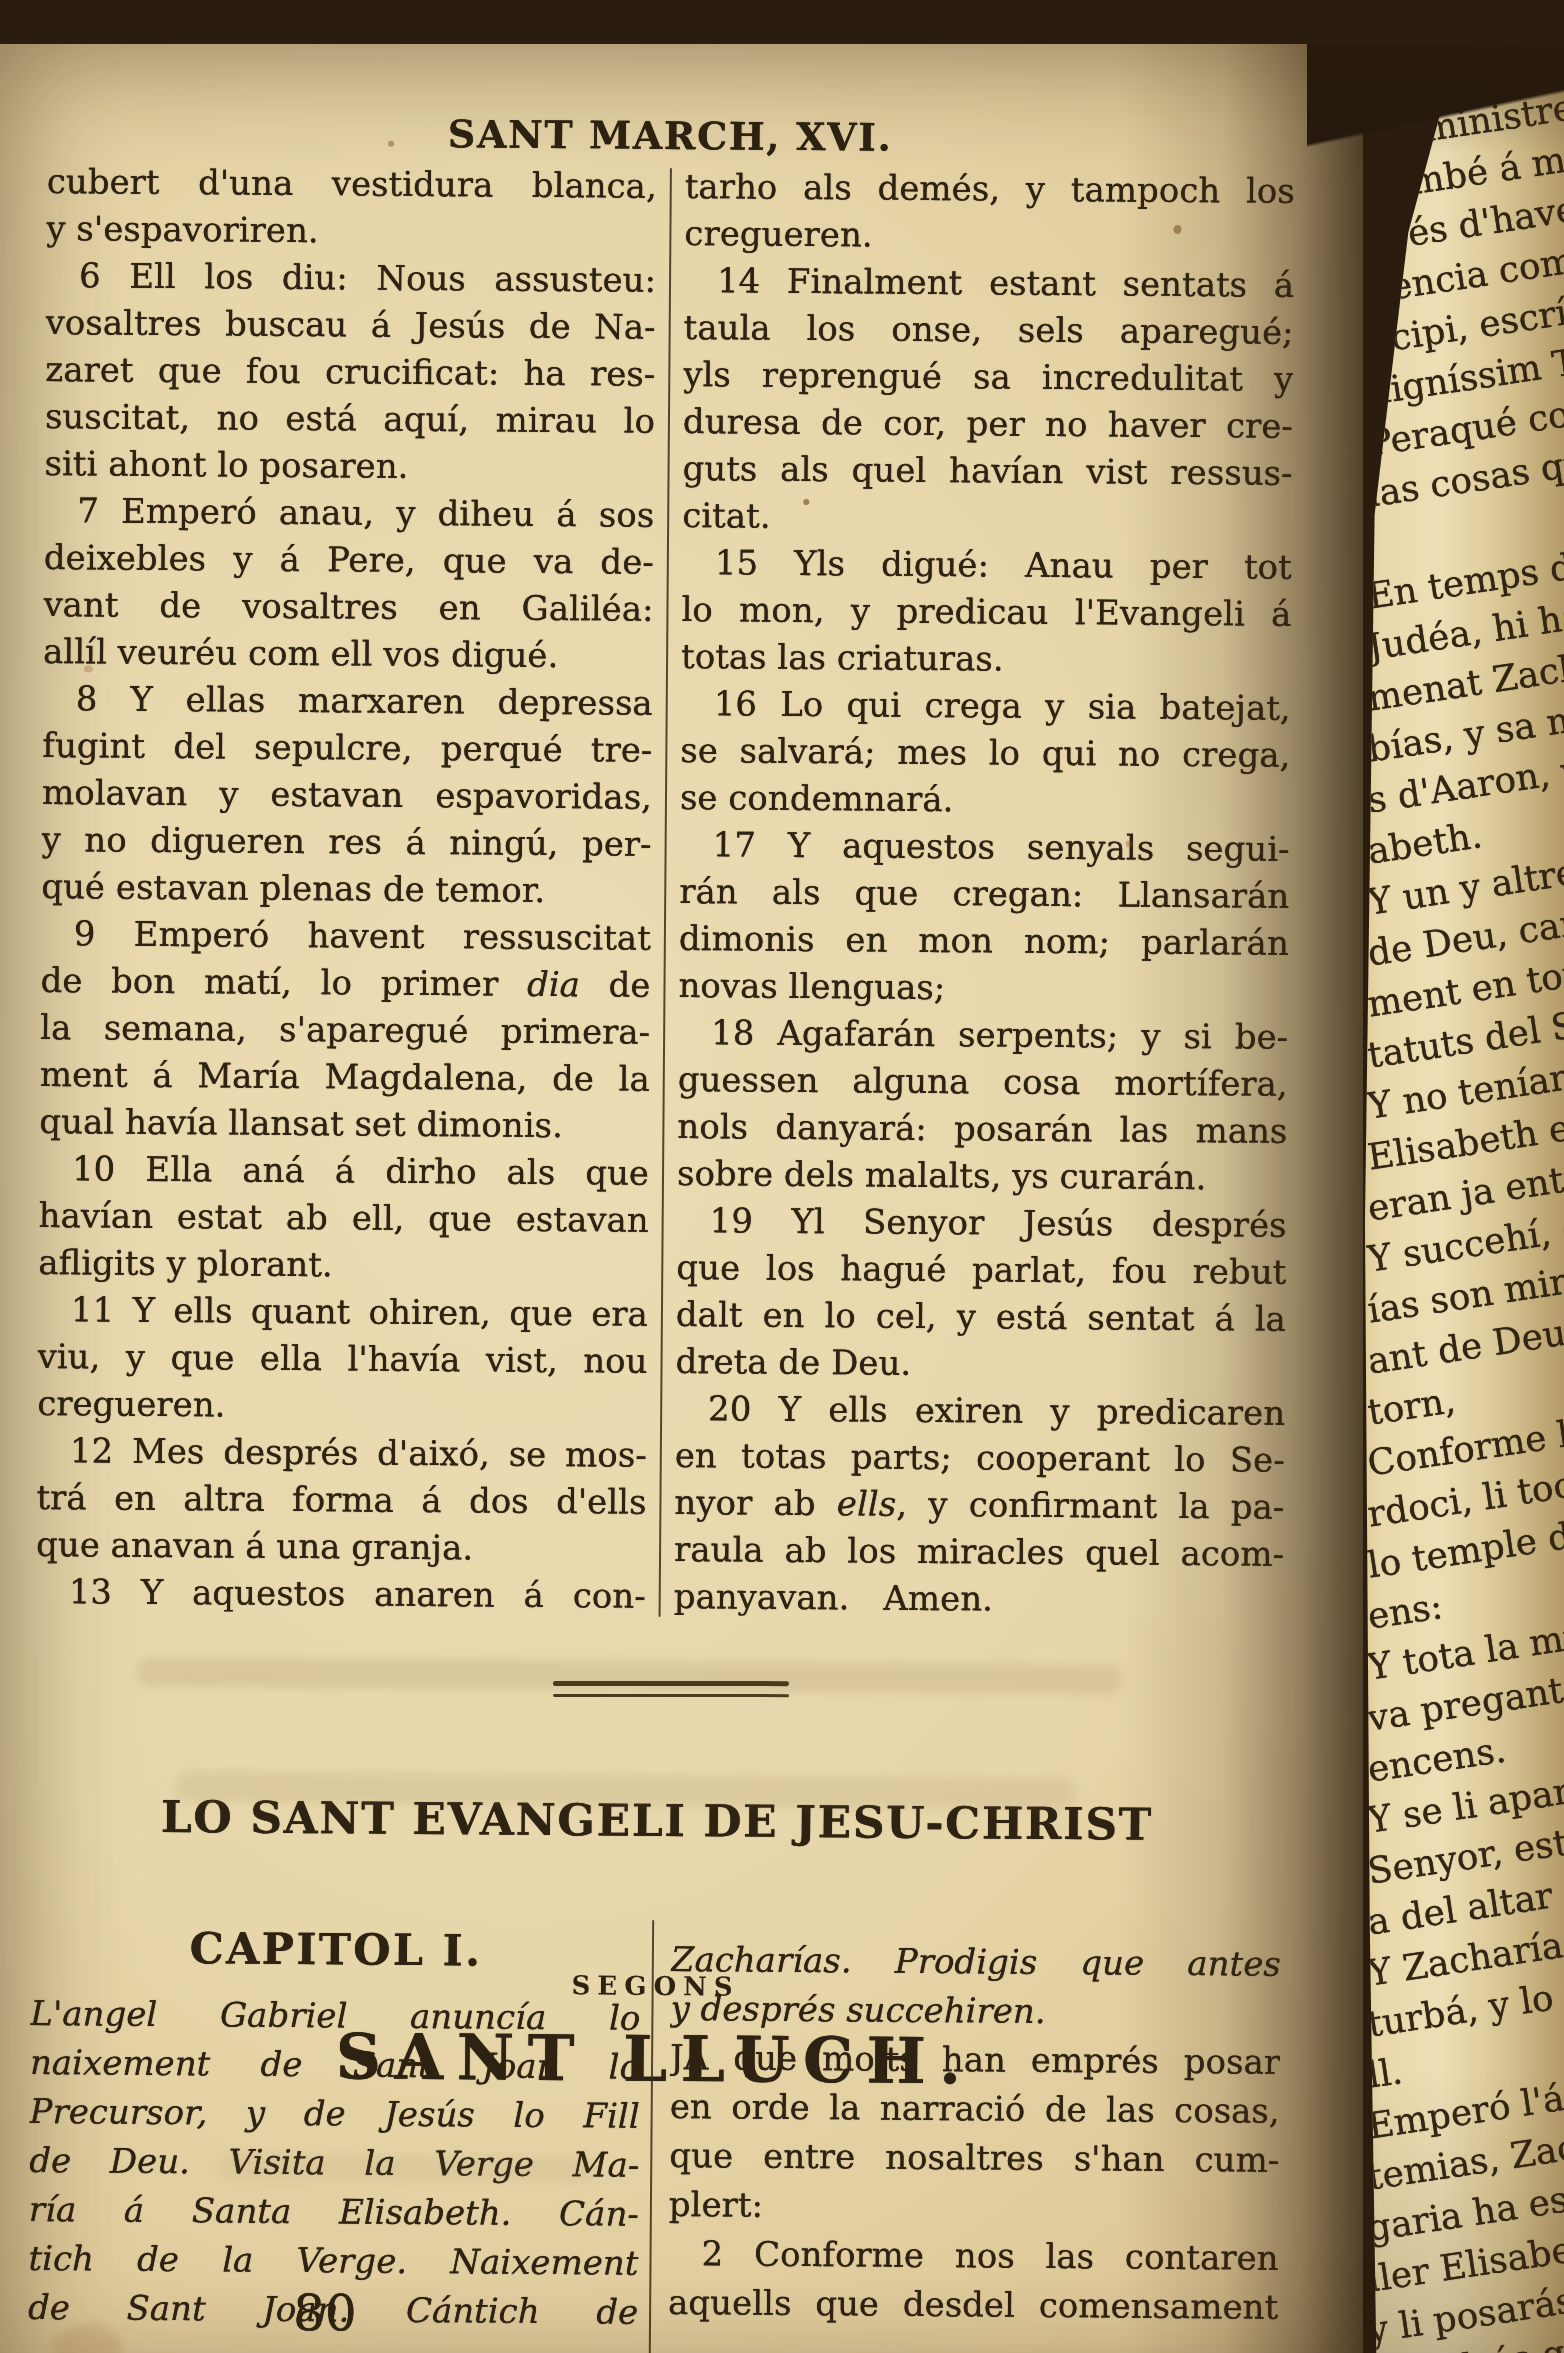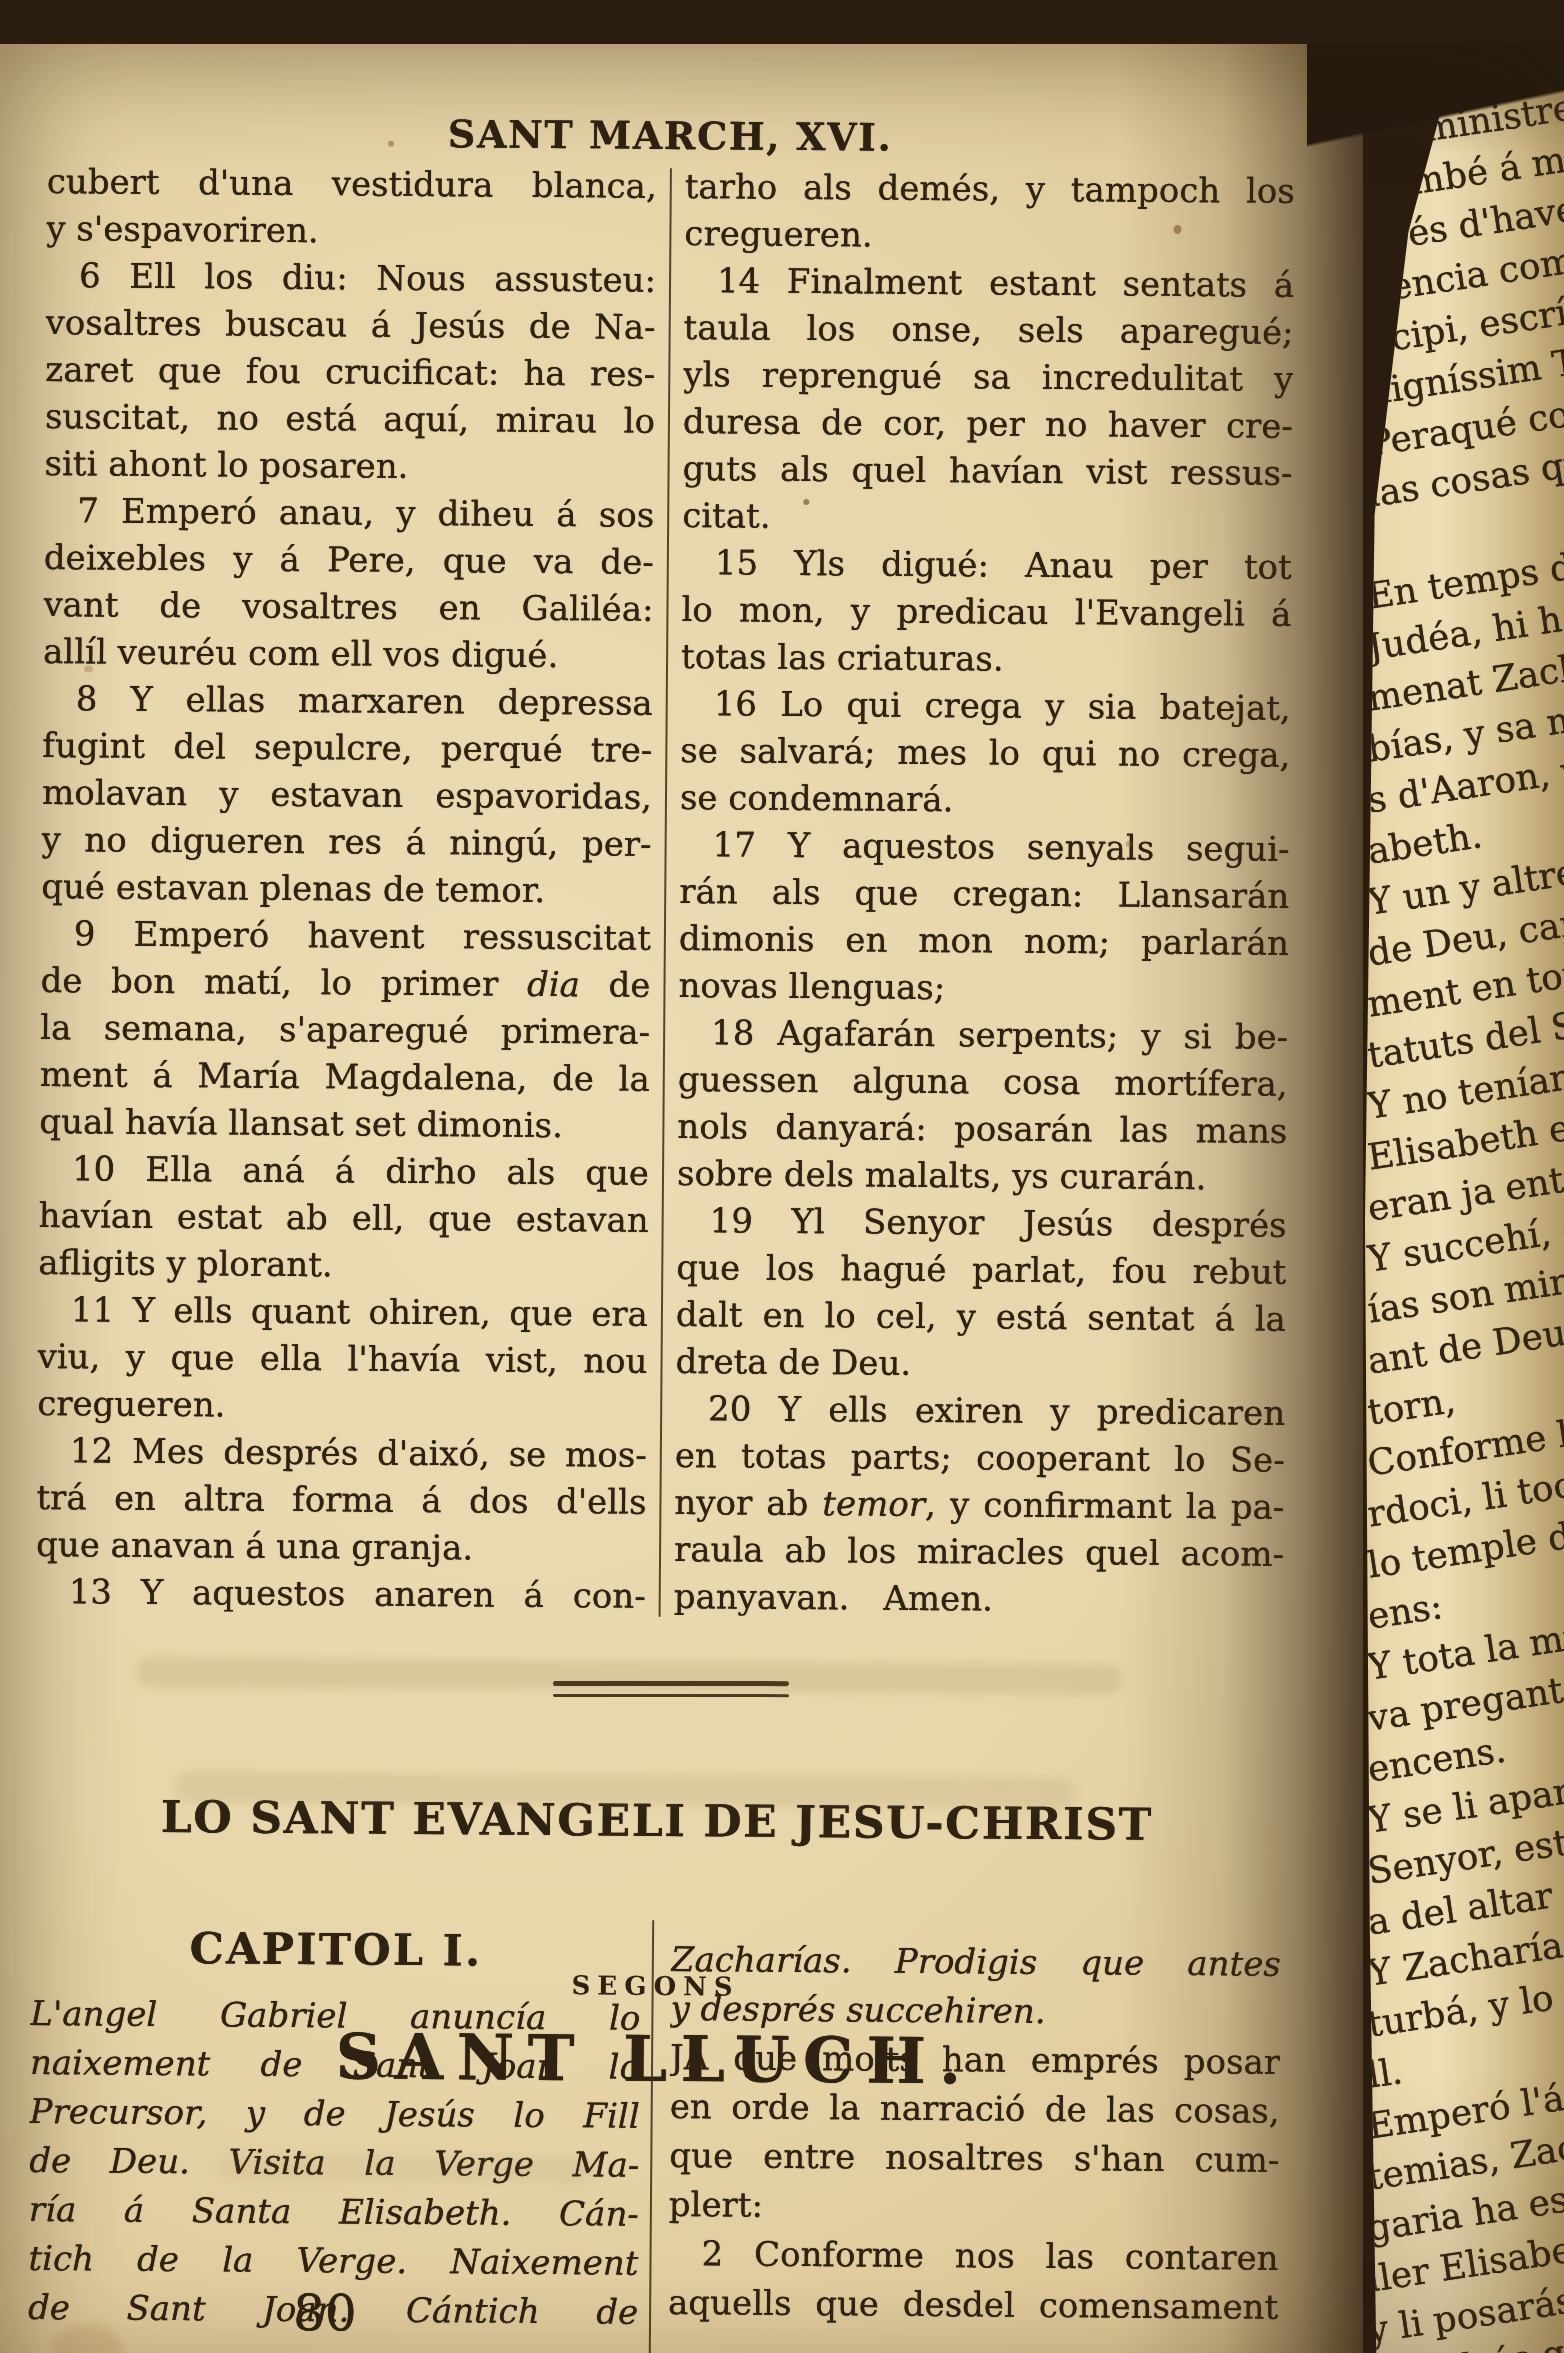--- a/index.html
+++ b/index.html
@@ -137,21 +137,21 @@
           <div class="tl ind">18 Agafarán serpents; y si be-</div>
           <div class="tl ">guessen alguna cosa mortífera,</div>
           <div class="tl ">nols danyará: posarán las mans</div>
           <div class="tl pf">sobre dels malalts, ys curarán.</div>
           <div class="tl ind">19 Yl Senyor Jesús després</div>
           <div class="tl ">que los hagué parlat, fou rebut</div>
           <div class="tl ">dalt en lo cel, y está sentat á la</div>
           <div class="tl pf">dreta de Deu.</div>
           <div class="tl ind">20 Y ells exiren y predicaren</div>
           <div class="tl ">en totas parts; cooperant lo Se-</div>
-          <div class="tl ">nyor ab <i>temor</i>, y confirmant la pa-</div>
+          <div class="tl ">nyor ab <i>ells</i>, y confirmant la pa-</div>
           <div class="tl ">raula ab los miracles quel acom-</div>
           <div class="tl pf">panyavan. Amen.</div>
         </div>
 
       <div class="double-rule">
         <div class="r1"></div>
         <div class="r2"></div>
       </div>
 
       <div class="title-main">LO SANT EVANGELI DE JESU-CHRIST</div>

